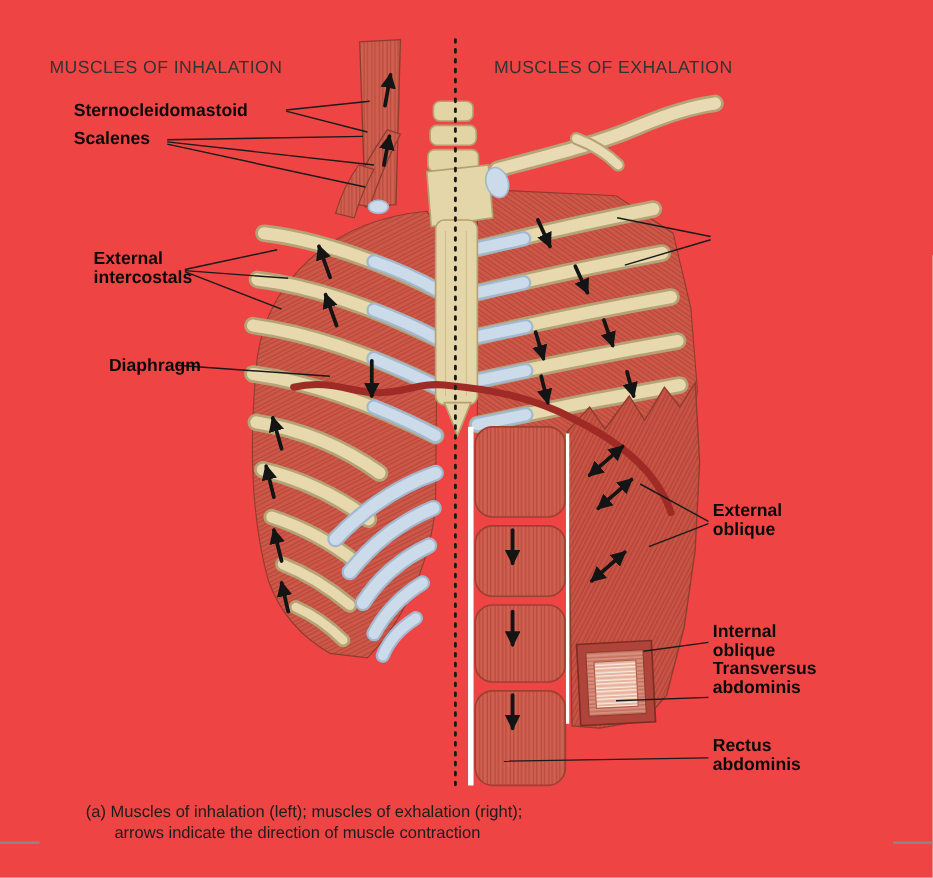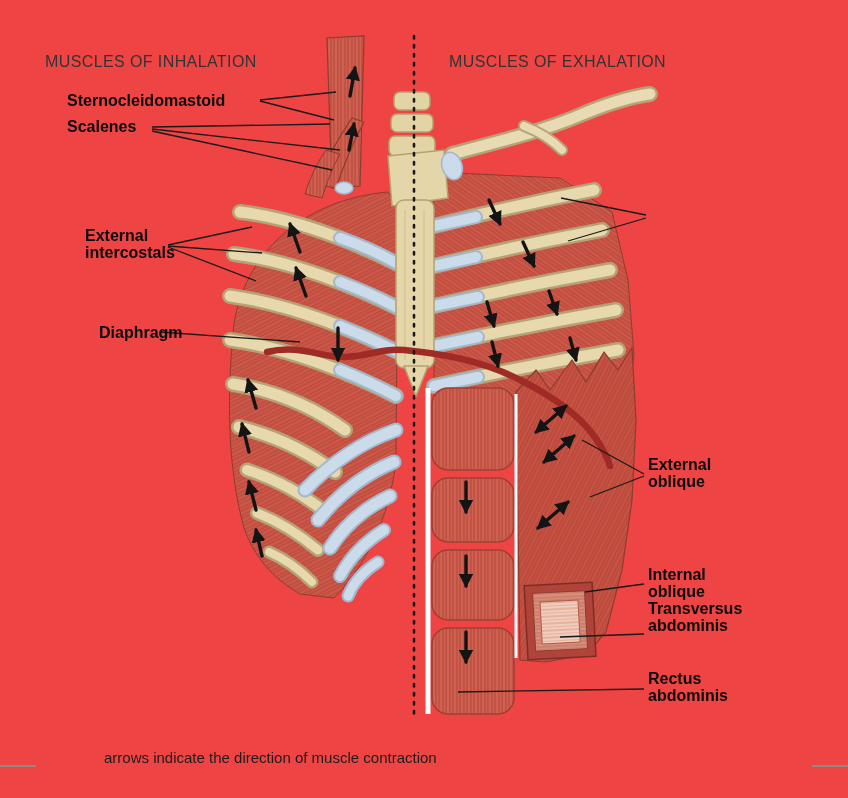--- a/index.html
+++ b/index.html
@@ -255,14 +255,15 @@
   <div class="lbl nowrap l-sterno">Sternocleidomastoid</div>
   <div class="lbl nowrap l-scalenes">Scalenes</div>
   <div class="lbl l-extint">External intercostals</div>
   <div class="lbl nowrap l-diaphragm">Diaphragm</div>
 
   <div class="lbl l-extobl">External oblique</div>
   <div class="lbl l-intobl">Internal oblique</div>
   <div class="lbl l-trans">Transversus abdominis</div>
   <div class="lbl l-rectus">Rectus abdominis</div>
 
+  <div class="caption cap1">(a) Muscles of inhalation (left); muscles of exhalation (right);</div>
   <div class="caption cap2">arrows indicate the direction of muscle contraction</div>
 </div>
 
 </body></html>

